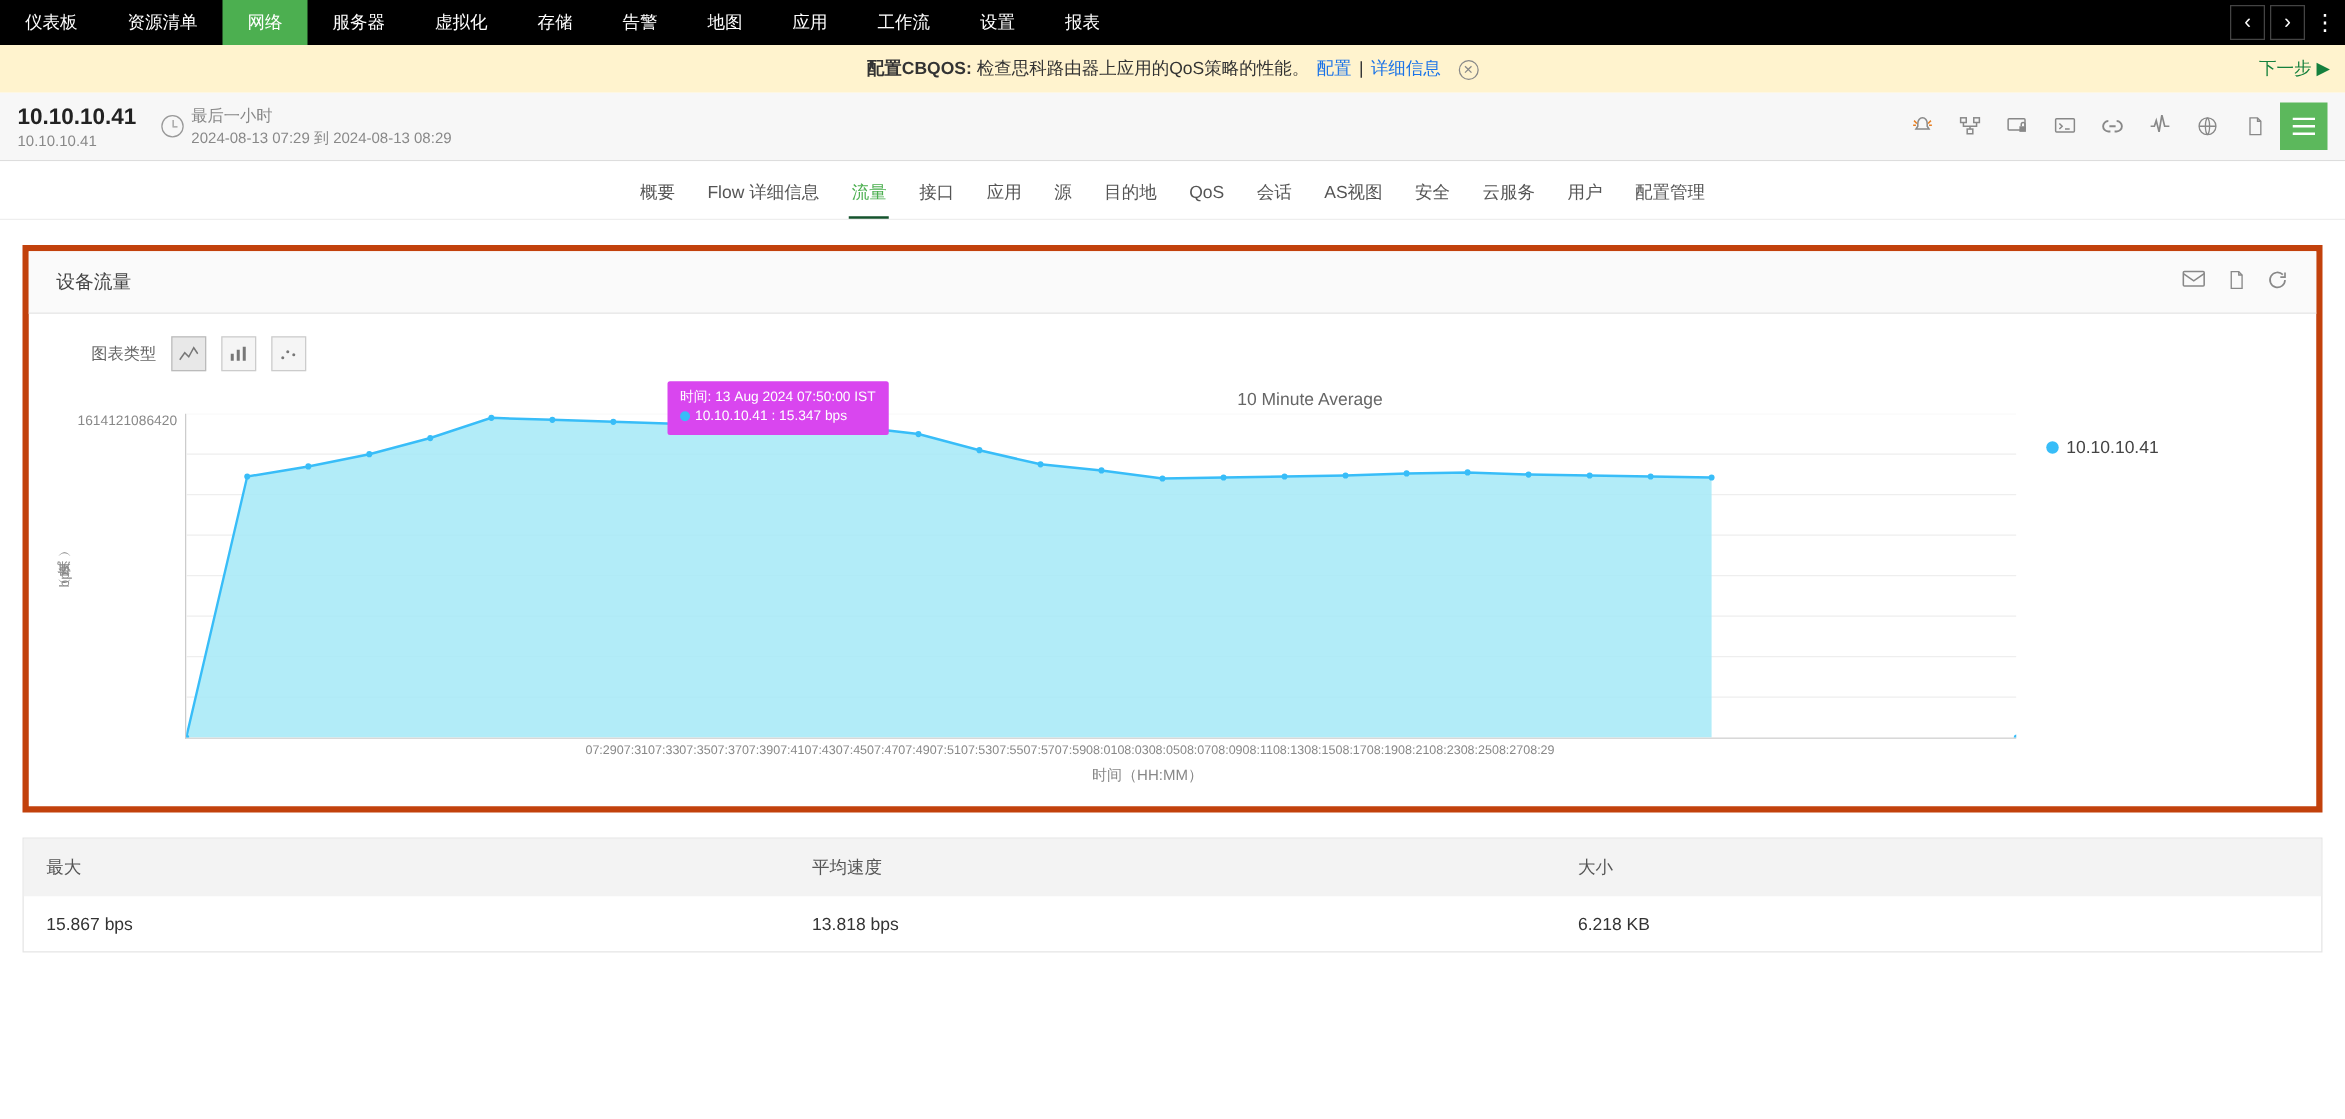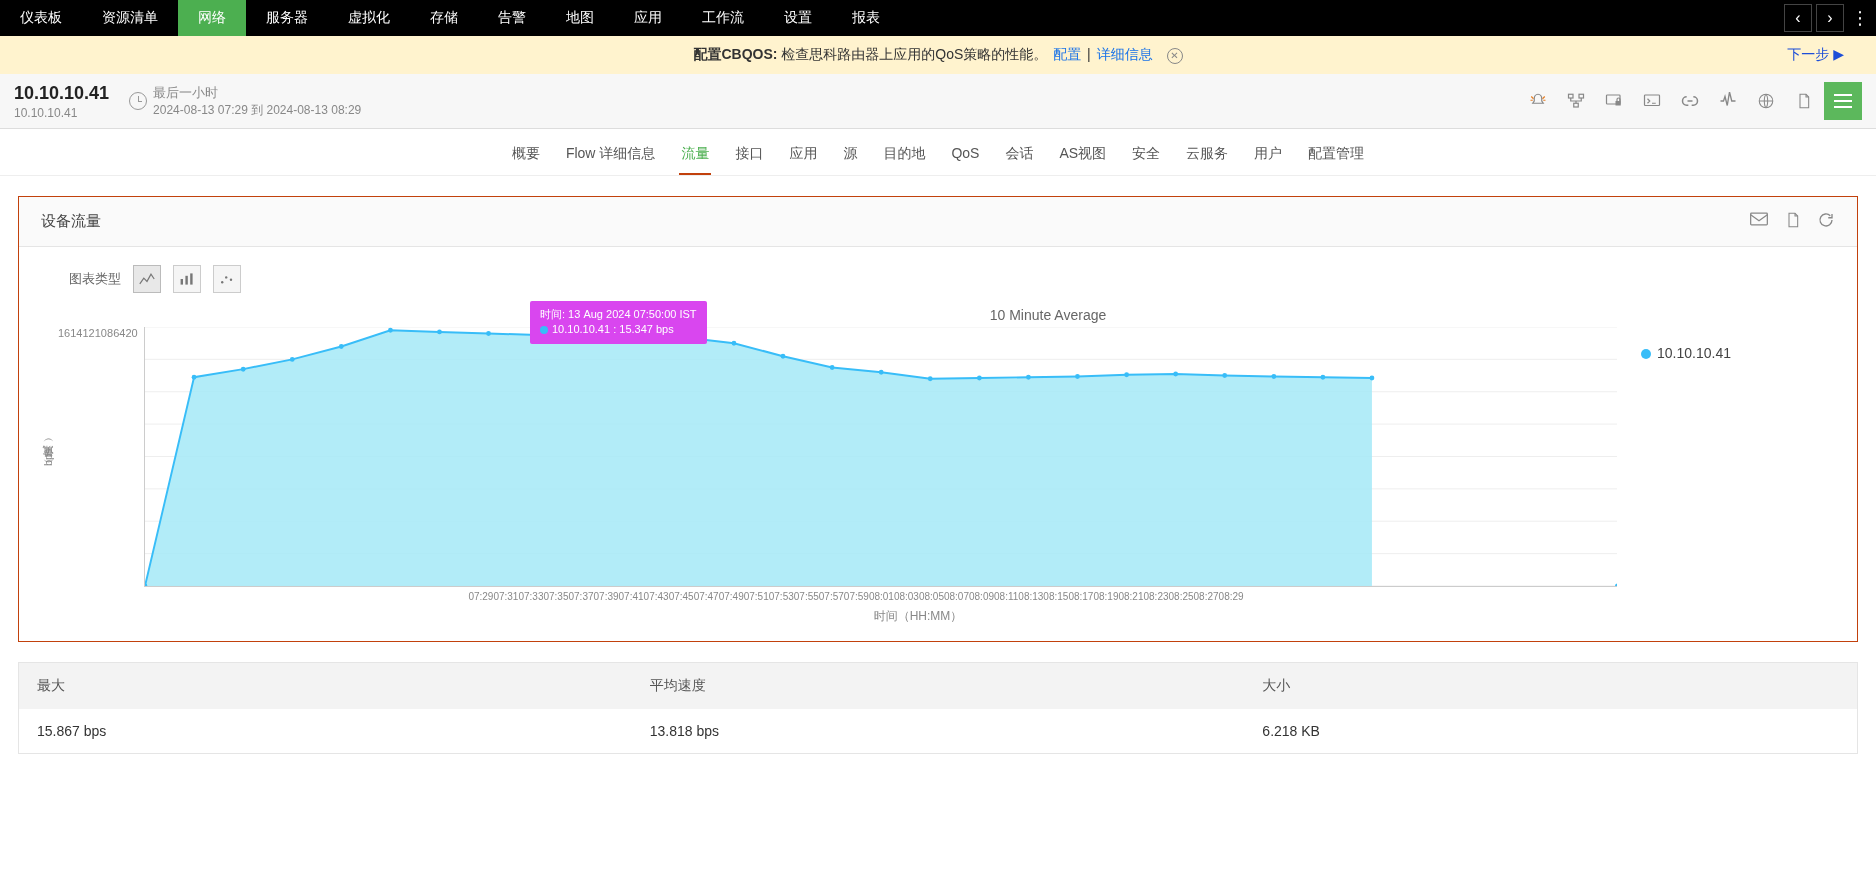--- a/index.html
+++ b/index.html
@@ -10,21 +10,21 @@
   .topnav-item { padding: 16px 20px; height: 36px; display: flex; align-items: center; font-size: 14px; cursor: pointer; }
   .topnav-item.active { background: #4CAF50; }
   .topnav-spacer { flex: 1; }
   .topnav-arrow { width: 28px; height: 28px; display: flex; align-items: center; justify-content: center; border: 1px solid #444; margin-left: 4px; font-size: 16px; cursor: pointer; }
   .topnav-more { width: 32px; display: flex; align-items: center; justify-content: center; font-size: 18px; cursor: pointer; }
 
   
   .banner { background: #FFF3CE; padding: 10px 16px; display: flex; align-items: center; justify-content: center; font-size: 14px; position: relative; }
   .banner a { color: #1a73e8; text-decoration: none; margin: 0 2px; }
   .banner-close { margin-left: 8px; border: 1.5px solid #888; border-radius: 50%; width: 16px; height: 16px; display: inline-flex; align-items: center; justify-content: center; font-size: 10px; color: #888; cursor: pointer; }
-  .banner-next { position: absolute; right: 32px; color: #1d4ed8; font-size: 14px; cursor: pointer; font-family: Liberation Serif, serif; }
+  .banner-next { position: absolute; right: 12px; color: #15803d; font-size: 14px; cursor: pointer; font-family: Liberation Serif, serif; }
   .banner-next .tri { margin-left: 4px; }
 
   
   .page-header { display: flex; align-items: center; padding: 8px 14px; border-bottom: 1px solid #ddd; background: #f7f7f7; }
   .page-header .title { font-size: 18px; font-weight: 600; color: #222; }
   .page-header .subtitle { font-size: 12px; color: #888; margin-top: 2px; }
   .page-header .time-col { margin-left: 20px; display: flex; align-items: center; }
   .page-header .time-icon { width: 18px; height: 18px; border: 1.5px solid #999; border-radius: 50%; margin-right: 6px; position: relative; }
   .page-header .time-icon::before { content: ''; position: absolute; left: 8px; top: 3px; width: 1px; height: 5px; background: #999; }
   .page-header .time-icon::after { content: ''; position: absolute; left: 8px; top: 8px; width: 4px; height: 1px; background: #999; }
@@ -33,24 +33,24 @@
   .page-header .spacer { flex: 1; }
   .header-icons { display: flex; align-items: center; gap: 18px; color: #777; font-size: 16px; }
   .header-icons span { cursor: pointer; }
   .hi-box { display:inline-flex; align-items:center; justify-content:center; width:20px; height:16px; }
   .menu-btn { background: #5CB85C; color: #fff; width: 38px; height: 38px; display: flex; align-items: center; justify-content: center; margin-left: 10px; cursor: pointer; }
   .menu-btn svg { width: 18px; height: 14px; }
 
   
   .subtabs { display: flex; justify-content: center; gap: 22px; padding: 12px 0 0 0; border-bottom: 1px solid #eee; background:#fff; }
   .subtab { font-size: 14px; color: #555; padding: 4px 2px 10px 2px; cursor: pointer; }
-  .subtab.active { color: #4CAF50; border-bottom: 2px solid #c2410c; }
-
-  
-  .panel { margin: 20px 18px; border: 1px solid #c2410c; }
+  .subtab.active { color: #4CAF50; border-bottom: 2px solid #14532d; }
+
+  
+  .panel { margin: 20px 18px; border: 5px solid #c2410c; }
   .panel-header { display: flex; align-items: center; padding: 14px 22px; background: #fafafa; border-bottom: 1px solid #e5e5e5; }
   .panel-title { font-size: 15px; color: #444; }
   .panel-icons { margin-left: auto; display: flex; gap: 16px; color: #888; }
   .panel-icons span { cursor: pointer; }
 
   
   .chart-controls { display: flex; align-items: center; padding: 18px 50px 8px 50px; gap: 12px; }
   .ct-label { font-size: 13px; color: #666; text-align: center; }
   .ct-btn { width: 28px; height: 28px; border: 1px solid #ccc; background: #f5f5f5; display: flex; align-items: center; justify-content: center; font-size: 14px; cursor: pointer; }
   .ct-btn.active { background: #e8e8e8; border-color: #bbb; }

